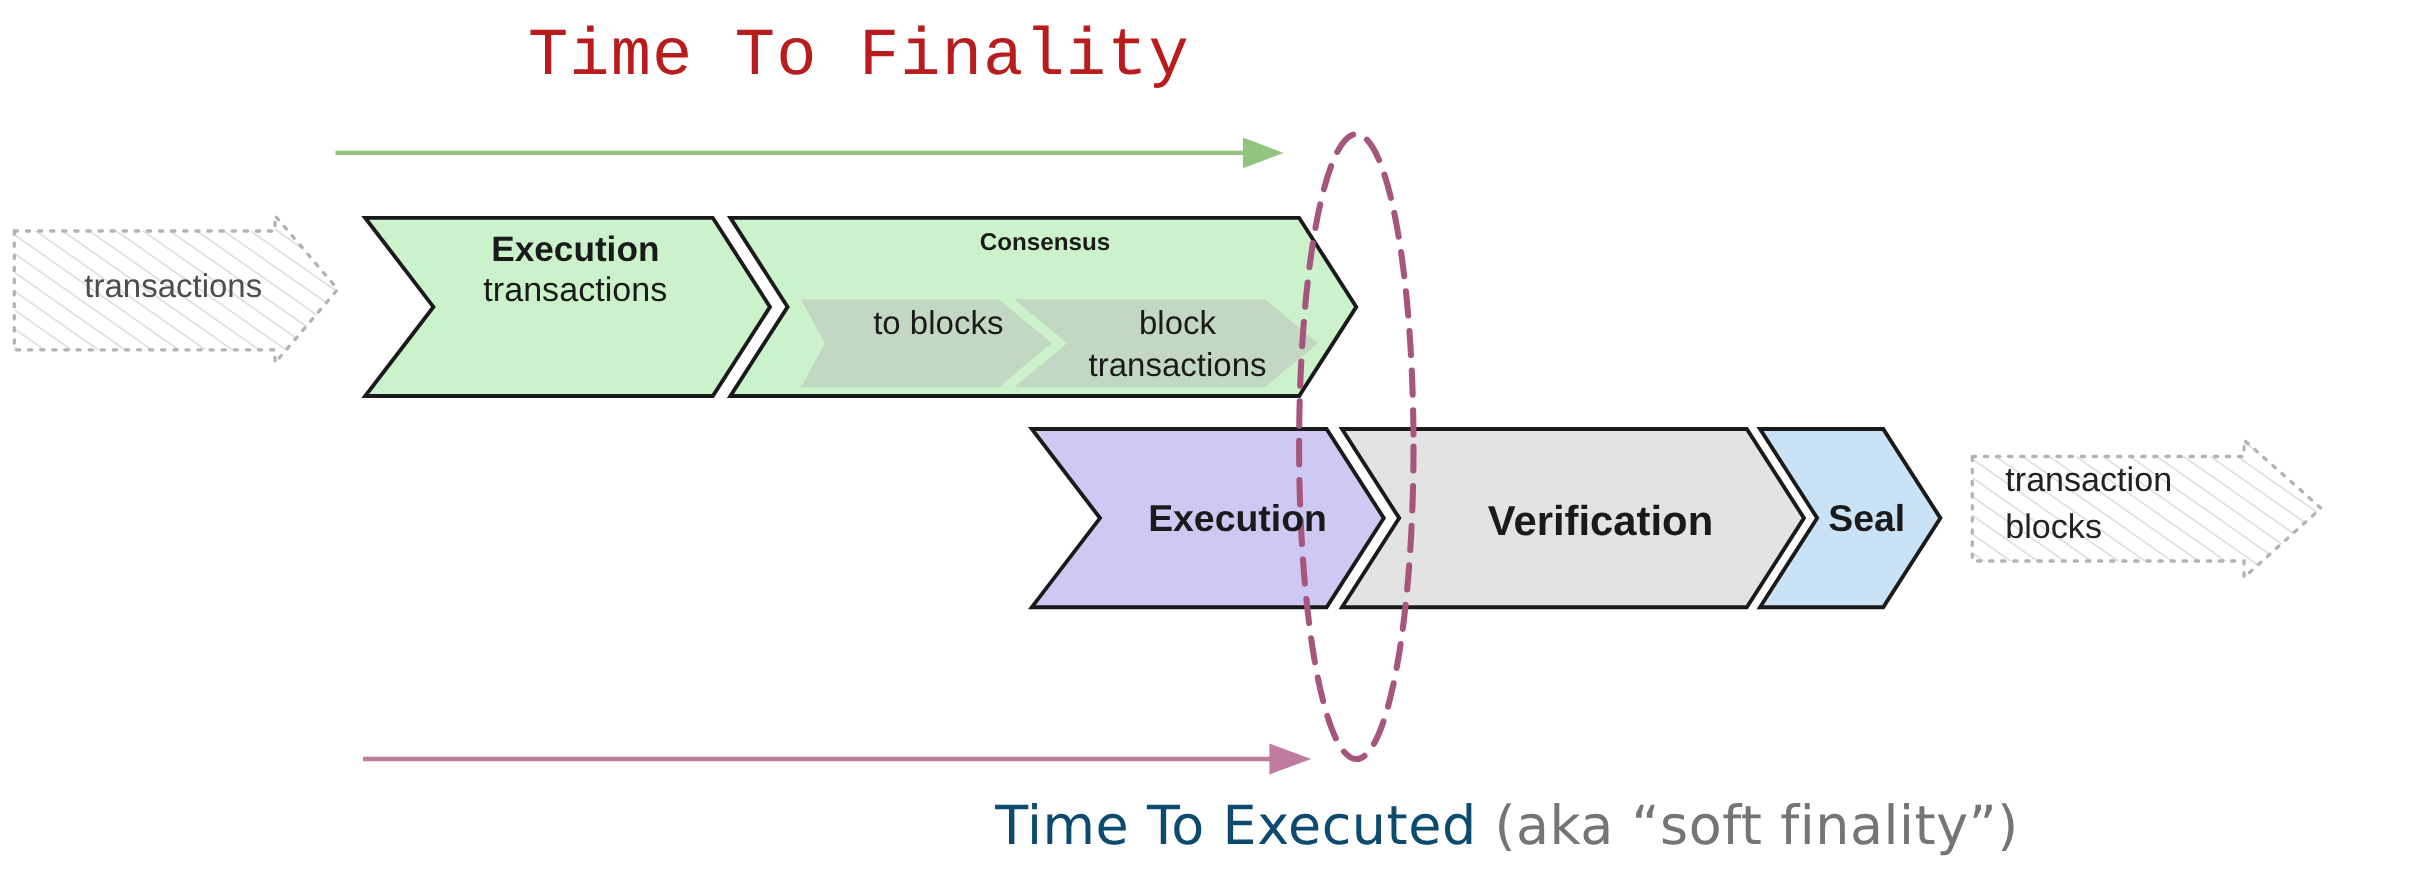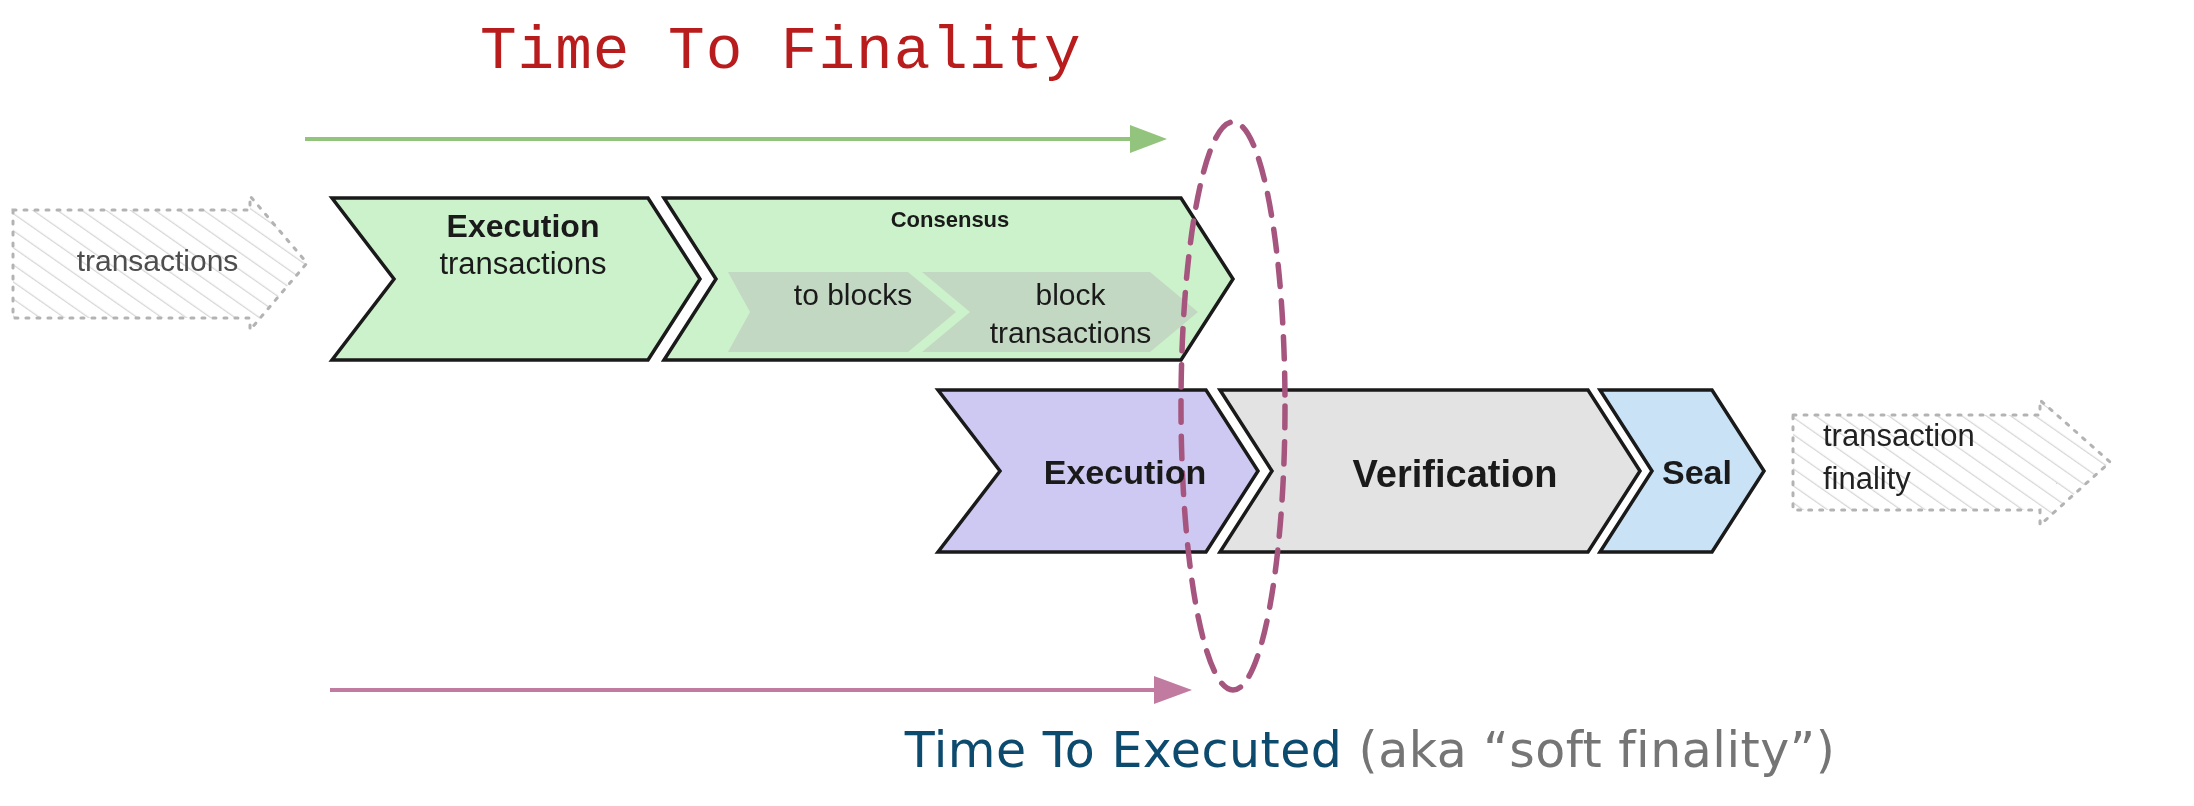--- a/index.html
+++ b/index.html
@@ -153,20 +153,20 @@
   </div>
 
   <div class="label execution-label">Execution</div>
 
   <div class="label verification-label">Verification</div>
 
   <div class="label seal-label">Seal</div>
 
   <div class="label results-label">
     <span class="line">transaction</span>
-    <span class="line">finality</span>
+    <span class="line">blocks</span>
   </div>
 
   <div class="label bottom-title">
     <span class="ttx">Time To Executed</span><span class="ttx-suffix"> (aka “soft finality”)</span>
   </div>
 
 </div>
 
 </body></html>

